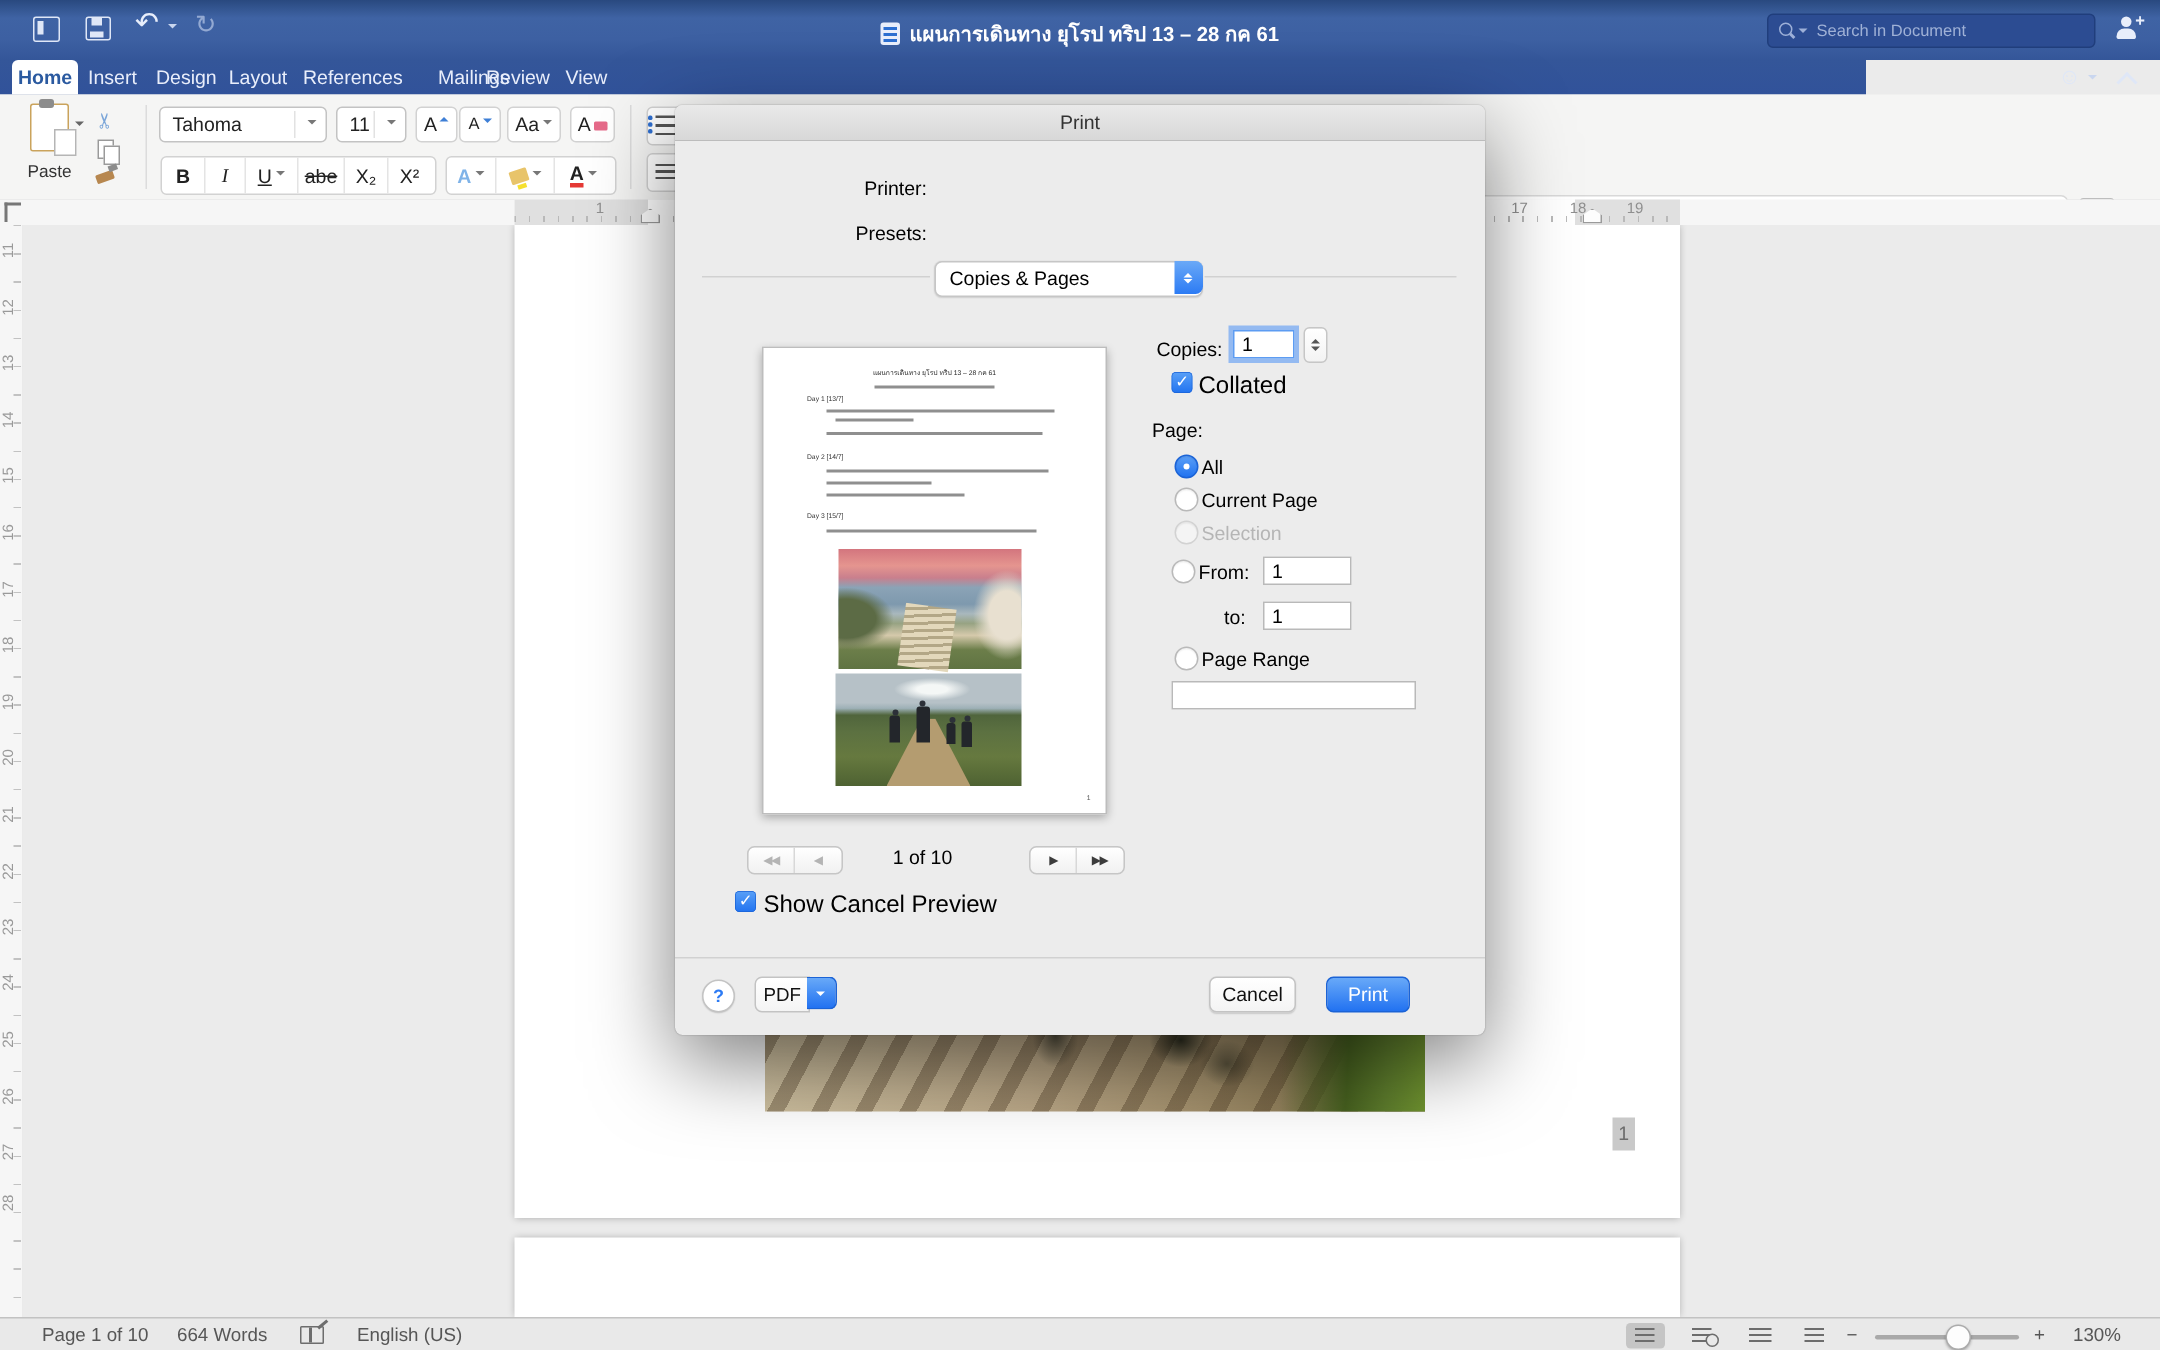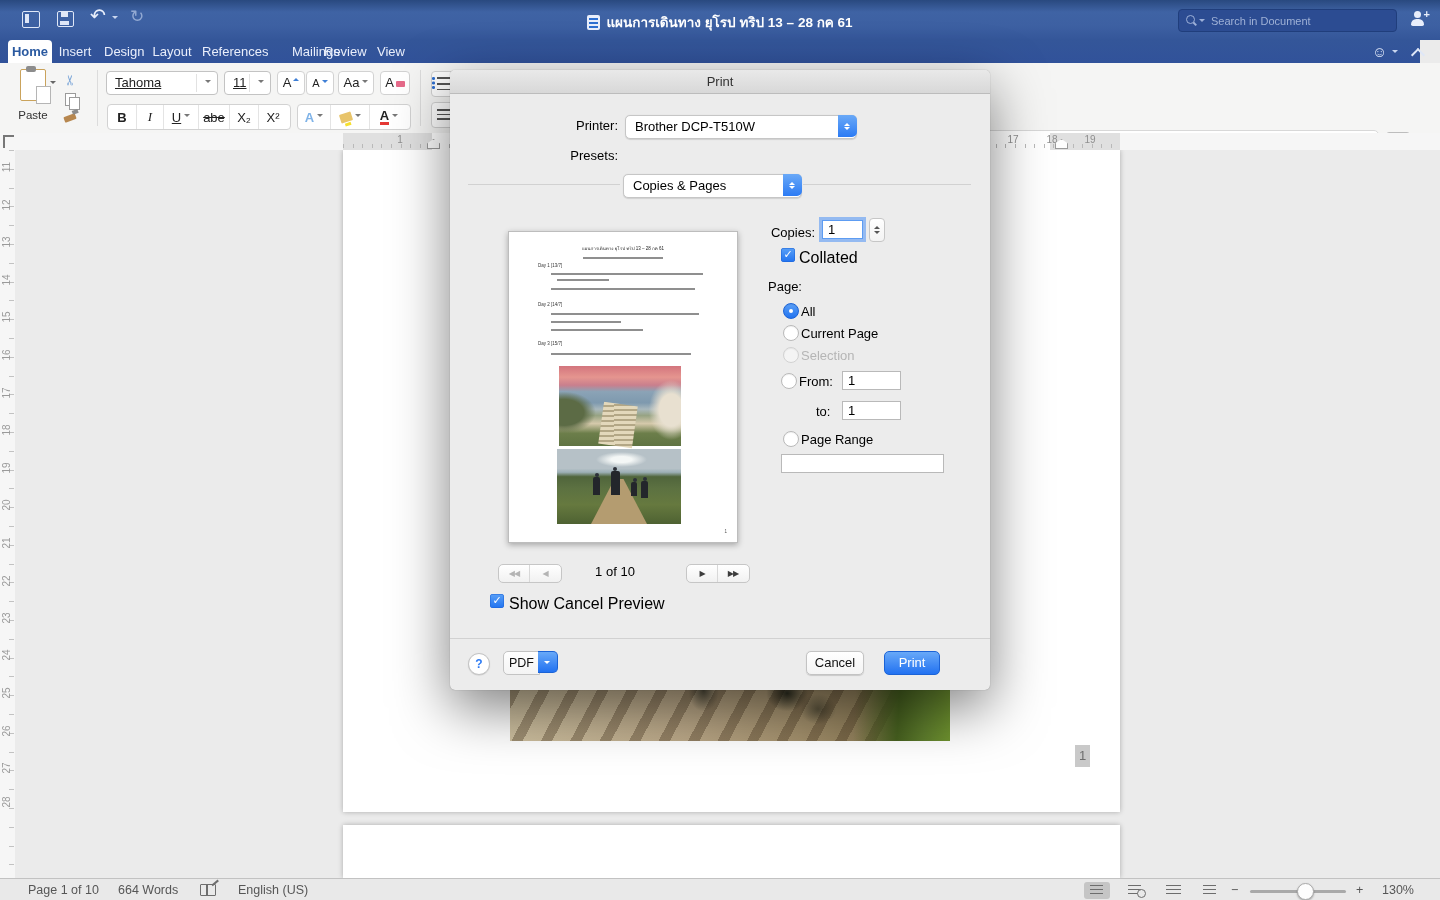--- a/index.html
+++ b/index.html
@@ -27,21 +27,21 @@
   .lens::after{content:"";position:absolute;left:6px;top:7px;width:4px;height:1.5px;background:#9db0d8;transform:rotate(45deg);}
   #tb-search .s-caret{position:absolute;left:20px;top:9px;width:0;height:0;border:3px solid transparent;border-top-color:#9db0d8;}
   #tb-search input{position:absolute;left:30px;top:1px;width:180px;height:17px;background:transparent;border:none;outline:none;color:#cfd9ee;font-size:11px;font-family:Liberation Sans, sans-serif;}
   #tb-search input::placeholder{color:#9fb1d6;}
   #ic-share{left:1410px;top:10px;width:18px;height:18px;}
   #ic-share::before{content:"";position:absolute;left:4px;top:1px;width:7px;height:7px;border-radius:50%;background:#e8eefb;}
   #ic-share::after{content:"";position:absolute;left:1px;top:9px;width:13px;height:7px;border-radius:6px 6px 2px 2px;background:#e8eefb;}
   #ic-share .plus{position:absolute;right:-2px;top:-2px;color:#e8eefb;font-size:11px;font-weight:bold;}
 
   
-  #tabrow{left:0;top:40px;width:1420px;height:23px;background:linear-gradient(180deg,#345699,#31529a);}
+  #tabrow{left:0;top:40px;width:1244px;height:23px;background:linear-gradient(180deg,#345699,#31529a);}
   .tab{position:absolute;top:0;height:23px;line-height:23px;color:#e9eefb;font-size:13px;text-align:center;}
   .tab.active{background:#fff;color:#2b5aa0;border-radius:4px 4px 0 0;font-weight:bold;}
   #ic-smiley{position:absolute;left:1372px;top:3px;color:#dfe7f7;font-size:15px;}
   #smiley-caret{position:absolute;left:1392px;top:10px;width:0;height:0;border:3.5px solid transparent;border-top-color:#c9d6ef;}
   #ic-collapse{position:absolute;left:1413px;top:10px;width:8px;height:8px;border-left:2px solid #dfe7f7;border-top:2px solid #dfe7f7;transform:rotate(45deg);}
 
   
   #ribbon{left:0;top:63px;width:1440px;height:70px;background:#f5f5f4;border-bottom:1px solid #cbcbcb;}
   .rb-sep{position:absolute;top:7px;width:1px;height:56px;background:#dcdcdc;}
   #paste-btn{left:12px;top:6px;width:42px;height:58px;text-align:center;}
@@ -50,21 +50,21 @@
   #paste-clip::after{content:"";position:absolute;right:-6px;bottom:-4px;width:13px;height:16px;background:#fff;border:1.5px solid #b5b5b5;}
   #paste-caret{position:absolute;left:38px;top:12px;width:0;height:0;border:3.5px solid transparent;border-top-color:#666;}
   #paste-label{position:absolute;left:0;top:40px;width:42px;font-size:11.5px;color:#333;}
   #ic-cut{left:64px;top:9px;color:#7aa5d8;font-size:14px;transform:rotate(-90deg);position:absolute;}
   #ic-copy{position:absolute;left:65px;top:30px;width:9px;height:11px;border:1.5px solid #9a9a9a;background:#fff;}
   #ic-copy::before{content:"";position:absolute;left:3px;top:3px;width:9px;height:11px;border:1.5px solid #9a9a9a;background:#fff;}
   #ic-painter{position:absolute;left:64px;top:52px;width:12px;height:6px;background:#b7874f;border-radius:1px;transform:rotate(-20deg);}
   #ic-painter::after{content:"";position:absolute;left:10px;top:-3px;width:6px;height:4px;background:#8c8c8c;transform:rotate(0deg);}
 
   .combo{position:absolute;background:#fff;border:1px solid #c3c3c3;border-radius:4px;font-size:13px;color:#222;}
-  .combo .cv{position:absolute;left:8px;top:3px;text-decoration:underline;}
+  .combo .cv{position:absolute;left:8px;top:3px;}
   .combo .ccaret{position:absolute;right:6px;top:8px;width:0;height:0;border:3.5px solid transparent;border-top-color:#777;}
   .combo .cdiv{position:absolute;right:20px;top:2px;bottom:2px;width:1px;background:#e2e2e2;}
   #font-combo{left:106px;top:8px;width:110px;height:22px;}
   #size-combo{left:224px;top:8px;width:45px;height:22px;}
 
   .rbtn{position:absolute;background:#fff;border:1px solid #d2d2d2;border-radius:4px;text-align:center;font-size:13px;color:#222;}
   .seg{position:absolute;background:#fff;border:1px solid #d2d2d2;border-radius:4px;display:flex;}
   .seg .cell{border-right:1px solid #e4e4e4;display:flex;align-items:center;justify-content:center;font-size:13px;color:#222;}
   .seg .cell:last-child{border-right:none;}
   .tri-up{display:inline-block;width:0;height:0;border:3.5px solid transparent;border-bottom-color:#3e7fd6;margin-left:2px;vertical-align:6px;}
@@ -407,24 +407,20 @@
     <span id="zoom-track"></span>
     <span id="zoom-knob"></span>
     <span class="st-item" id="zoom-plus">+</span>
     <span class="st-item" id="zoom-label">130%</span>
   </div>
 
   <div id="print-dialog" class="abs">
     <div id="pd-titlebar">Print</div>
 
     <div class="pd-label" style="left:100px;top:48px;width:68px;">Printer:</div>
-    <div class="popup" style="left:175px;top:45px;width:230px;">
-      <span class="pv">Brother DCP-T510W</span>
-        <span class="cap"></span>
-    </div>
     <div class="pd-label" style="left:100px;top:78px;width:68px;">Presets:</div>
 
     <div class="pd-divider" style="left:18px;top:114px;width:152px;"></div>
     <div class="pd-divider" style="left:353px;top:114px;width:168px;"></div>
     <div class="popup" style="left:173px;top:104px;width:177px;">
       <span class="pv">Copies &amp; Pages</span>
         <span class="cap"></span>
     </div>
 
     <div id="pd-preview">

